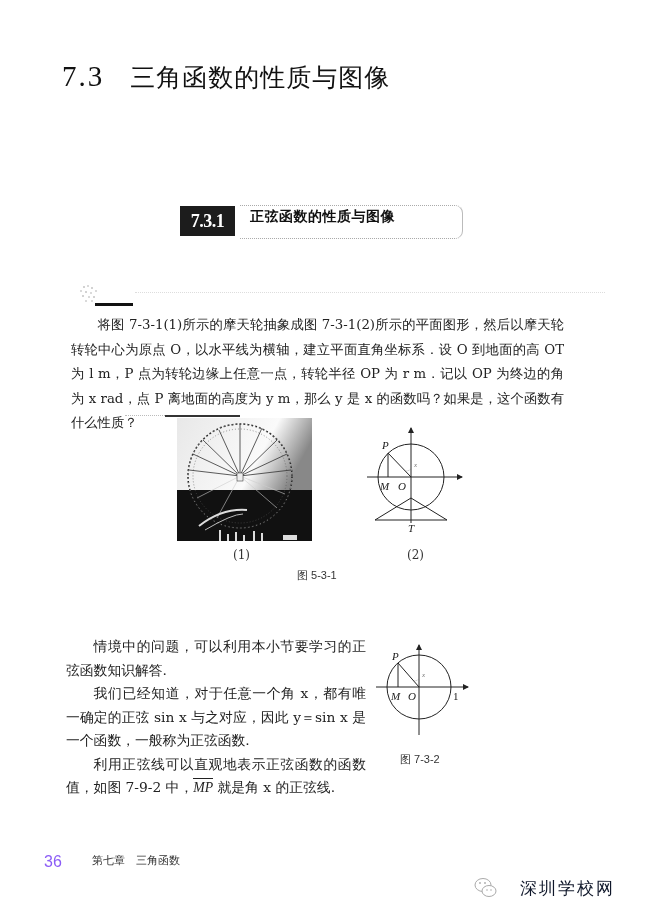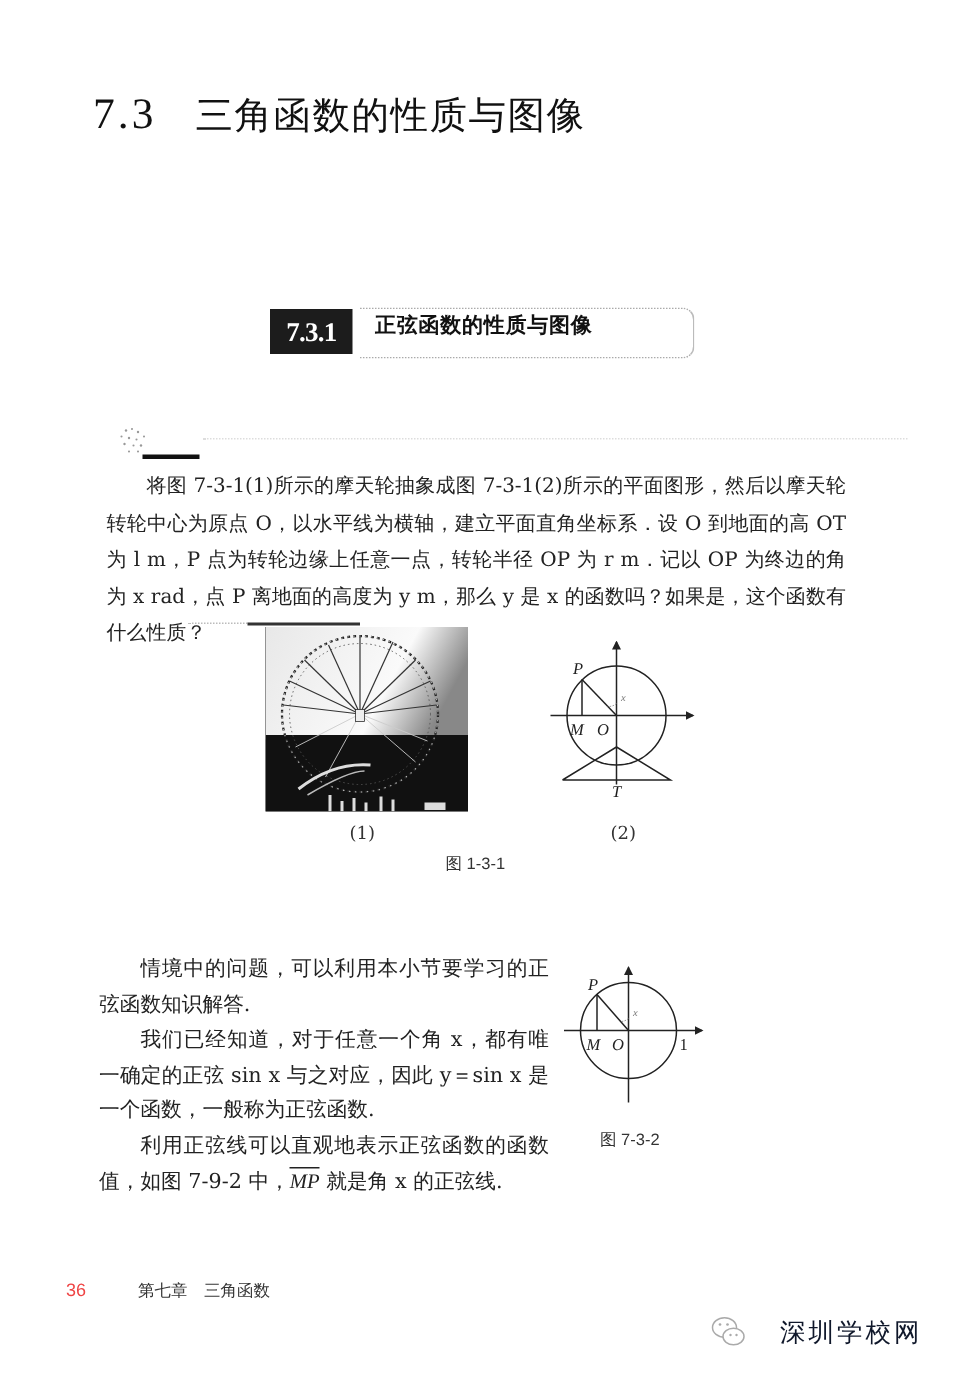--- a/index.html
+++ b/index.html
@@ -30,21 +30,21 @@
     .scenario-bottom { left: 165px; top: 415px; width: 75px; border-top: 2px solid #333; }
     .scenario-bottom2 { left: 125px; top: 415px; width: 40px; border-top: 1px dotted #bbb; }
     .para {
       font-size: 13.5px; line-height: 24.5px; color: #222; text-align: justify;
     }
     .para p { margin: 0; text-indent: 2em; }
     .scenario-para { left: 71px; top: 313px; width: 493px; font-size: 13.3px; line-height: 24.5px; }
     .fig1 { left: 177px; top: 418px; width: 135px; height: 123px; background: #111; overflow: hidden; }
     .fig-caption { font-size: 12px; color: #333; white-space: nowrap; }
     .body-para { left: 66px; top: 635px; width: 300px; font-size: 13.8px; line-height: 23.5px; }
-    .footer-num { left: 44px; top: 853px; font-size: 12px; font-family: "Liberation Sans", sans-serif; color: #ef4444; }
+    .footer-num { left: 44px; top: 853px; font-size: 16px; font-family: "Liberation Sans", sans-serif; color: #8b5cf6; }
     .footer-chapter { left: 92px; top: 853px; font-size: 11px; color: #333; white-space: nowrap; }
     .watermark { left: 520px; top: 877px; font-size: 17px; color: #0f172a; letter-spacing: 2px; font-family: "DejaVu Sans", sans-serif; white-space: nowrap; }
     .wm-icon { left: 473px; top: 876px; width: 26px; height: 24px; }
     svg text { font-family: "Liberation Serif", serif; font-style: italic; }
   </style>
 </head>
 <body>
 
 <div class="abs section-title">
   <span class="num">7.3</span><span>三角函数的性质与图像</span>
@@ -141,21 +141,21 @@
   <line x1="23" y1="28" x2="23" y2="52" stroke="#222" stroke-width="1"></line>
   <path d="M46 44 A8 8 0 0 1 40 46" fill="none" stroke="#777" stroke-width="0.6" stroke-dasharray="1,1"></path>
   <polyline points="10,95 46,73 82,95 10,95" fill="none" stroke="#222" stroke-width="1"></polyline>
   <text x="17" y="24" font-size="11" fill="#222">P</text>
   <text x="15" y="65" font-size="11" fill="#222">M</text>
   <text x="33" y="65" font-size="11" fill="#222">O</text>
   <text x="49" y="42" font-size="7" fill="#777">x</text>
 </svg>
 <div class="abs" style="left:408px; top:522px; font-size:11px; font-style:italic; font-family:'Liberation Serif',serif;">T</div>
 <div class="abs fig-caption" style="left:407px; top:548px;">(2)</div>
-<div class="abs fig-caption" style="left:297px; top:568px; font-family:'Liberation Sans',sans-serif; font-size:11px;">图 1-3-1</div>
+<div class="abs fig-caption" style="left:297px; top:568px; font-family:'Liberation Sans',sans-serif; font-size:11px;">图 5-3-1</div>
 
 <div class="abs para body-para">
   <p>情境中的问题，可以利用本小节要学习的正弦函数知识解答.</p>
   <p>我们已经知道，对于任意一个角 x，都有唯一确定的正弦 sin x 与之对应，因此 y＝sin x 是一个函数，一般称为正弦函数.</p>
   <p><span>利用正弦线可以直观地表示正弦函数的函数值，如图 7-9-2 中，</span><span style="position:relative; font-style:italic; font-family:'Liberation Serif',serif;"><span style="position:absolute; left:0; right:0; top:-2px; font-style:normal; font-size:9px; line-height:9px; text-align:right; border-top:1px solid #222;">›</span><span>MP</span></span><span> 就是角 x 的正弦线.</span></p>
 </div>
 
 <svg class="abs" style="left:372px; top:643px;" width="100" height="100" viewBox="0 0 100 100">
   <defs>
     <marker id="arr2" markerWidth="6" markerHeight="6" refX="5" refY="3" orient="auto">

